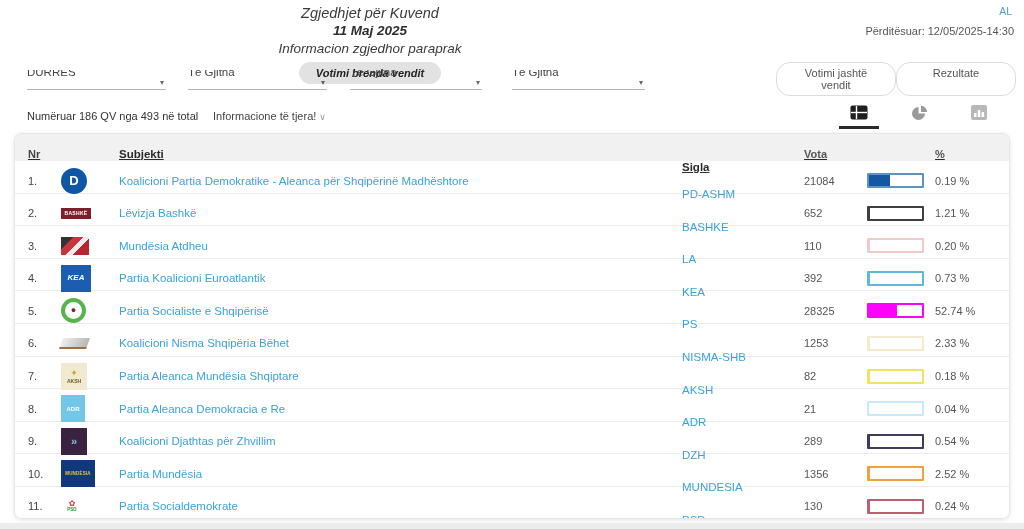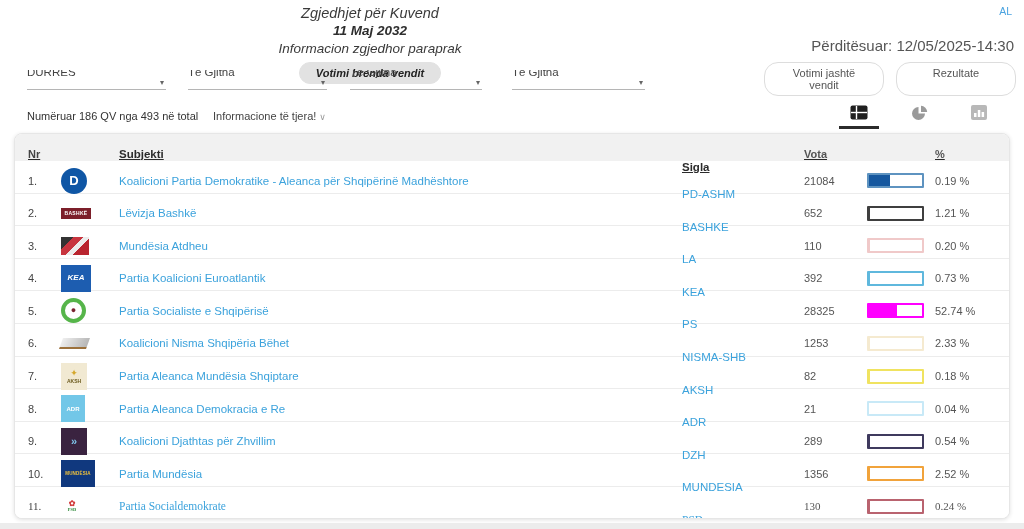--- a/index.html
+++ b/index.html
@@ -9,22 +9,22 @@
 
   
   .hdr-center { position:absolute; top:4px; left:0; width:740px; text-align:center;font-style:italic; }
   .hdr-title   { font-size:14.5px; color:#3a3a3a; line-height:18px; }
   .hdr-date    { font-size:13.5px; font-weight:bold; color:#2e2e2e; line-height:18px; }
   .hdr-sub     { font-size:13.5px; color:#3a3a3a; line-height:18px; }
   .pill { display:inline-block; font-size:11px; color:#555; border:1px solid #ddd;
           border-radius:14px; padding:4px 16px; background:#fff; cursor:pointer; }
   .pill.active { background:#e2e2e2; border-color:#e2e2e2; color:#222; font-weight:bold; margin-top:4px; }
   .lang-link { position:absolute; top:5px; right:12px; font-size:10.5px; color:#4aa3e0; cursor:pointer; }
-  .updated   { position:absolute; top:25px; right:10px; font-size:15px; color:#555;margin-top:12px; }
-  .hdr-btns  { position:absolute; top:62px; right:8px; display:flex; gap:12px; }
+  .updated   { position:absolute; top:25px; right:10px; font-size:11px; color:#555; }
+  .hdr-btns  { position:absolute; top:62px; right:8px; display:flex; }
   .hdr-btns .pill { width:120px; text-align:center; }
 
   
   .select { position:absolute; top:70px; height:20px; border-bottom:1.5px solid #b5b5b5;
             overflow:hidden; cursor:pointer; }
   .select .val { display:block; margin-top:-4px; font-size:11.5px; color:#444; }
   .select .caret { position:absolute; right:2px; bottom:2px; font-size:8px; color:#666; }
 
   
   .counted   { position:absolute; top:110px; left:27px;  font-size:11px; color:#333; }
@@ -35,21 +35,21 @@
   .vtab { width:40px; display:flex; justify-content:center; padding-bottom:6px; cursor:pointer; }
   .vtab.active { border-bottom:3px solid #2b2b2b; }
 
   
   .card { position:absolute; top:133px; left:14px; width:996px; height:386px;
           background:#fff; border:1px solid #e6e6e6; border-radius:8px;
           box-shadow:0 1px 4px rgba(0,0,0,.12); overflow:hidden; }
   .grid-row { display:grid; grid-template-columns:46px 58px 1fr 122px 65px 75px 79px; align-items:center; }
   .thead { background:#f1f1f1; height:27px; font-size:11px; font-weight:bold; color:#2b2b2b;text-decoration:underline; }
   .trow  { height:32.6px; border-bottom:1px solid #ececec; background:#fff; }
-  .trow:last-child { border-bottom:none;font-family:Liberation Serif, serif; }
+  .trow:last-child { border-bottom:none; }
   .c-nr   { padding-left:13px; font-size:11px; color:#444; }
   .c-logo { display:flex; justify-content:flex-start; }
   .c-name { font-size:11.5px; }
   .c-sigla{ padding-left:14px; font-size:11.5px;margin-top:27px; }
   .c-vota { padding-left:14px; font-size:11px; color:#555; }
   .c-pct  { padding-left:5px; font-size:11px; color:#555; }
   .plink  { color:#3ba2dc; text-decoration:none; cursor:pointer; }
 
   .bar { margin-left:12px; width:57px; height:15px; border:2px solid; background:#fff; border-radius:1px; }
   .bar-fill { height:100%; }
@@ -75,21 +75,21 @@
 
   .bottom-strip { position:absolute; left:0; top:523px; width:1024px; height:6px; background:#ececec; }
 </style>
 </head>
 <body>
 
 <div class="page">
 
   <div class="hdr-center">
     <div class="hdr-title">Zgjedhjet për Kuvend</div>
-    <div class="hdr-date">11 Maj 2032</div>
+    <div class="hdr-date">11 Maj 2025</div>
     <div class="hdr-sub">Informacion zgjedhor paraprak</div>
     <div class="pill active">Votimi brenda vendit</div>
   </div>
 
   <div class="lang-link">AL</div>
   <div class="updated">Përditësuar: 12/05/2025-14:30</div>
   <div class="hdr-btns">
     <div class="pill">Votimi jashtë vendit</div>
     <div class="pill">Rezultate</div>
   </div>

